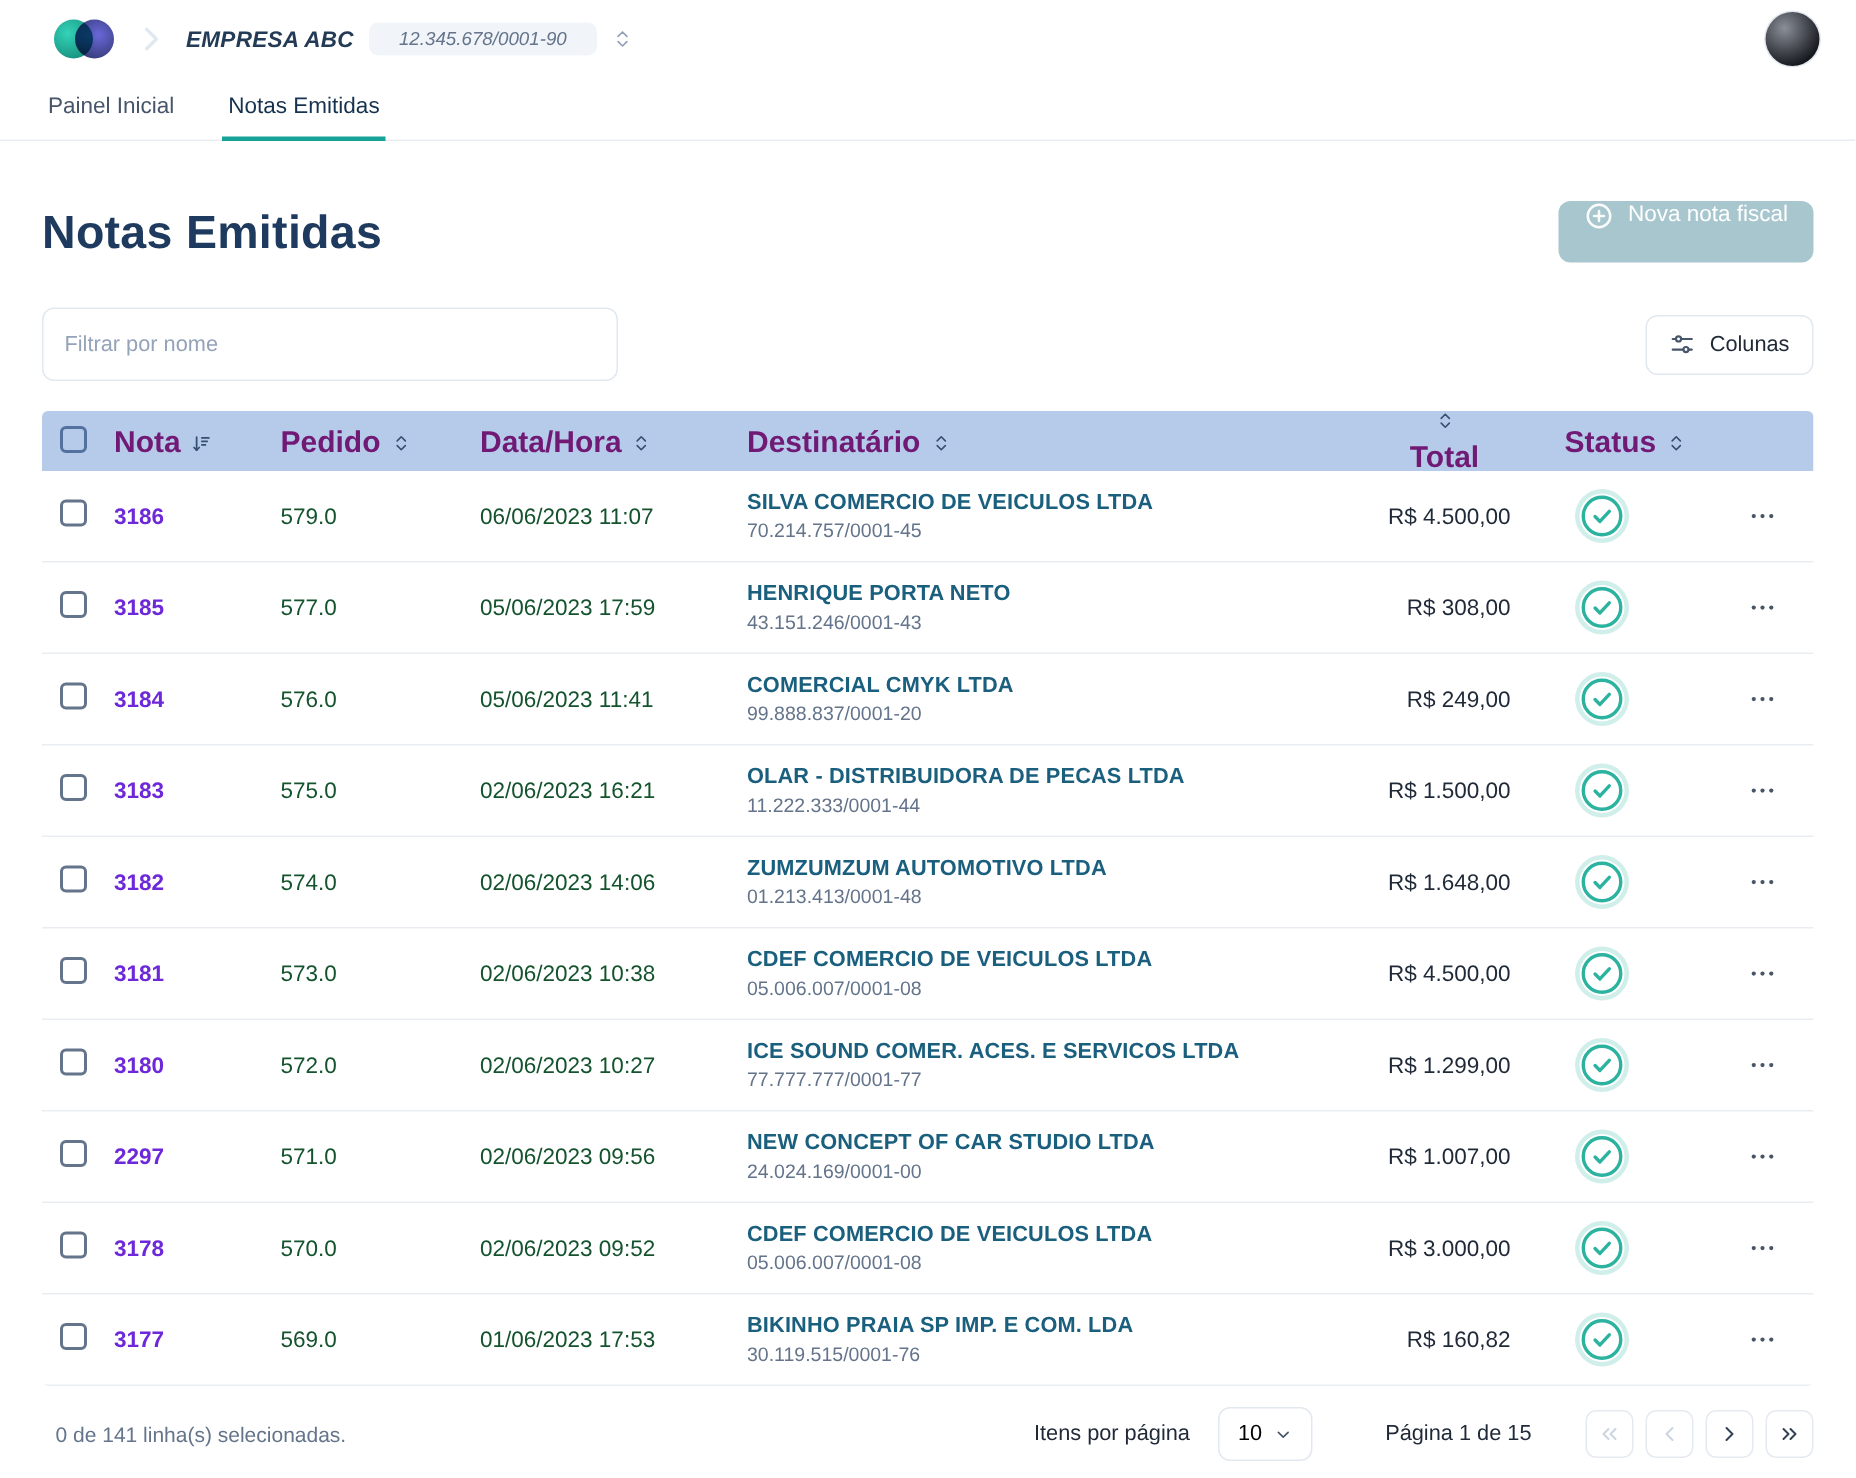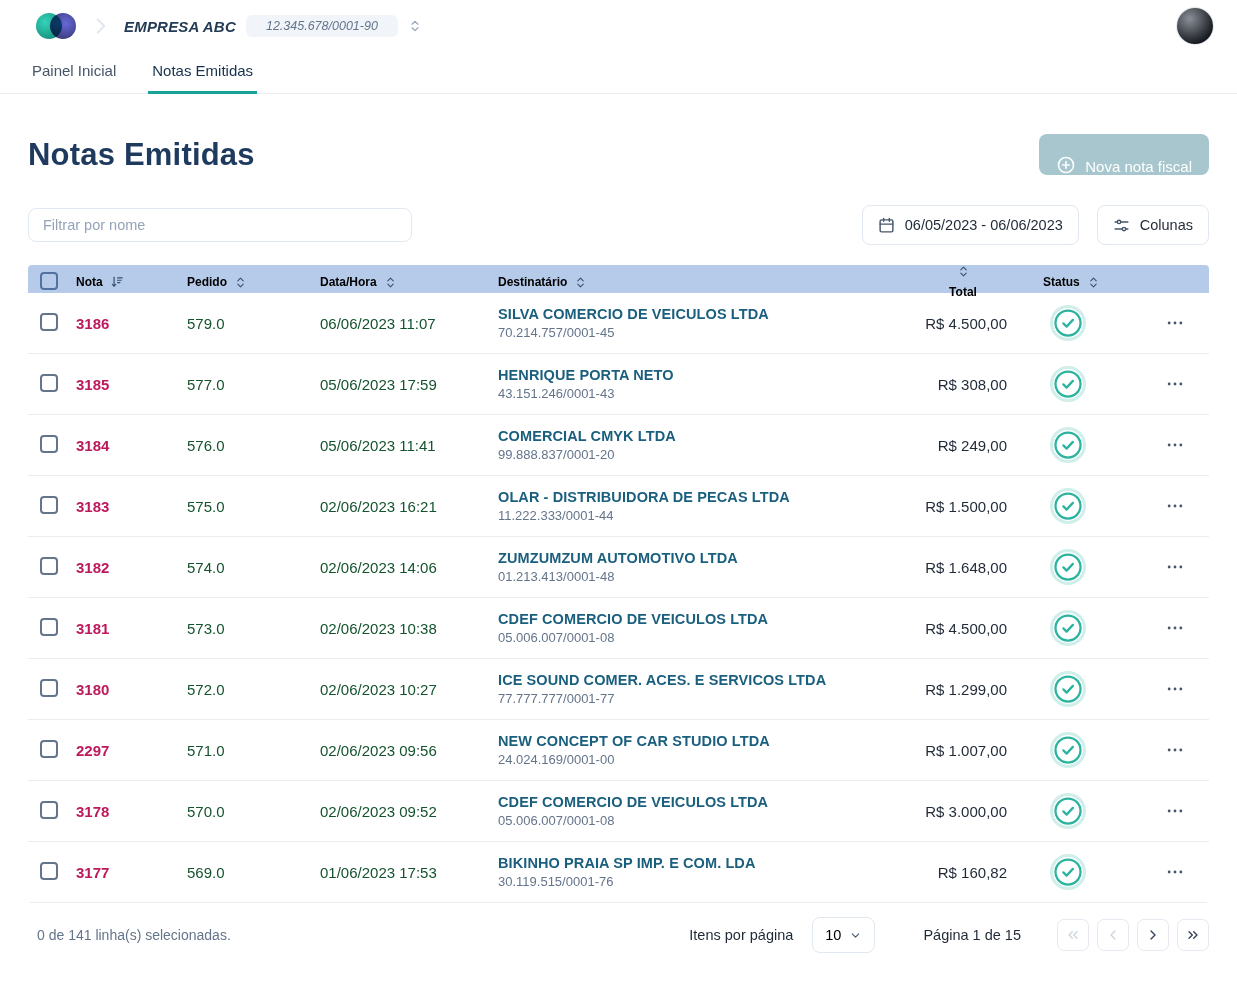--- a/index.html
+++ b/index.html
@@ -31,50 +31,50 @@
   
   .tabs { display:flex; gap:28px; padding:0 28px; border-bottom:1px solid #e9edf2; }
   .tab { font-size:15px; padding:10px 4px 12px; color:#475569; cursor:pointer;
     border-bottom:3px solid transparent; margin-bottom:-1px; }
   .tab.active { color:#16324f; font-weight:500; border-bottom-color:#17a398; }
 
   
   .main { padding:0 28px; }
   .title-row { display:flex; align-items:center; justify-content:space-between; margin-top:40px; }
   .page-title { font-size:31px; font-weight:700; color:#1e3a5e; letter-spacing:.2px; }
-  .btn-new { display:flex; align-items:flex-end; gap:9px; height:41px; padding:0 17px;
+  .btn-new { display:flex; align-items:flex-start; gap:9px; height:41px; padding:0 17px;
     background:#a7c6ce; color:#ffffff; border:none; border-radius:8px;
     font-size:15px; font-family:inherit; cursor:not-allowed; }
   .btn-new svg { stroke:#ffffff; opacity:.95; }
 
   .toolbar { display:flex; align-items:center; justify-content:space-between; margin-top:30px; }
-  .filter-input { width:384px; height:34px; border:1px solid #e2e8f0; border-radius:8px;
+  .filter-input { width:384px; height:49px; border:1px solid #e2e8f0; border-radius:8px;
     padding:0 14px; font-size:14.5px; font-family:inherit; color:#334155; outline:none; }
   .filter-input::placeholder { color:#94a3b8; }
   .toolbar-right { display:flex; align-items:center; gap:18px; }
   .btn-outline { display:flex; align-items:center; gap:10px; height:40px; padding:0 15px;
     background:#fff; border:1px solid #e2e8f0; border-radius:8px;
     font-size:14.5px; font-family:inherit; color:#1f2937; cursor:pointer; }
   .btn-outline svg { stroke:#475569; }
 
   
   .table { margin-top:20px; border-radius:4px; overflow:hidden; }
   .grid-row { display:grid; grid-template-columns:48px 111px 133px 178px 1fr 104px 118px 68px;
     align-items:center; }
-  .thead { background:#b6cbe9; height:28px; color:#000000; font-size:12px; font-weight:600; }
+  .thead { background:#b6cbe9; height:40px; color:#701a75; font-size:20px; font-weight:600; }
   .th { display:flex; align-items:center; gap:7px; cursor:pointer; }
   .th svg { stroke:#1e3a5e; opacity:.85; flex:0 0 auto; }
   .th.right { justify-content:flex-end; padding-right:16px;flex-direction:column; }
   .cb-cell { padding-left:12px; }
   .checkbox { display:inline-block; width:18px; height:18px; border-radius:4px;
     border:2px solid #64748b; background:transparent; cursor:pointer; }
   .thead .checkbox { border-color:#53719e; }
 
   .trow { height:61px; border-bottom:1px solid #e9edf2; font-size:15px; }
-  .cell-nota { font-weight:700; color:#be185d; }
+  .cell-nota { font-weight:700; color:#6d28d9; }
   .cell-plain { color:#14532d; }
   .dest-name { font-size:14.5px; font-weight:600; color:#1a5f7e; letter-spacing:.1px; }
   .dest-doc { font-size:13px; color:#64748b; margin-top:3px; }
   .cell-total { text-align:right; padding-right:16px; color:#1f2937; }
   .status-wrap { padding-left:30px; }
   .status-icon { width:30px; height:30px; border-radius:50%; display:flex; align-items:center;
     justify-content:center; box-shadow:0 0 0 3px rgba(43,179,160,.22); }
   .actions-cell { display:flex; justify-content:center; }
   .dots-btn { background:none; border:none; cursor:pointer; padding:6px; display:flex; }
   .dots-btn svg { fill:#475569; }
@@ -139,29 +139,20 @@
             <path d="M12 8v8M8 12h8"></path>
           </svg>
       </span>
       <span>Nova nota fiscal</span>
     </button>
   </div>
 
   <div class="toolbar">
     <input class="filter-input" value="" placeholder="Filtrar por nome" style="">
     <div class="toolbar-right">
-      <button class="btn-outline">
-        <span>
-          <svg width="17" height="17" viewBox="0 0 24 24" fill="none" stroke-width="2" stroke="currentColor" stroke-linecap="round">
-              <rect x="3" y="4" width="18" height="17" rx="2"></rect>
-              <path d="M16 2v4M8 2v4M3 10h18"></path>
-            </svg>
-        </span>
-        <span>06/05/2023 - 06/06/2023</span>
-      </button>
       <button class="btn-outline">
         <span>
           <svg width="17" height="17" viewBox="0 0 24 24" fill="none" stroke-width="2" stroke="currentColor" stroke-linecap="round">
               <path d="M3 7h3M11 7h10M3 17h10M18 17h3"></path>
               <circle cx="8.5" cy="7" r="2.4"></circle>
               <circle cx="15.5" cy="17" r="2.4"></circle>
             </svg>
         </span>
         <span>Colunas</span>
       </button>

